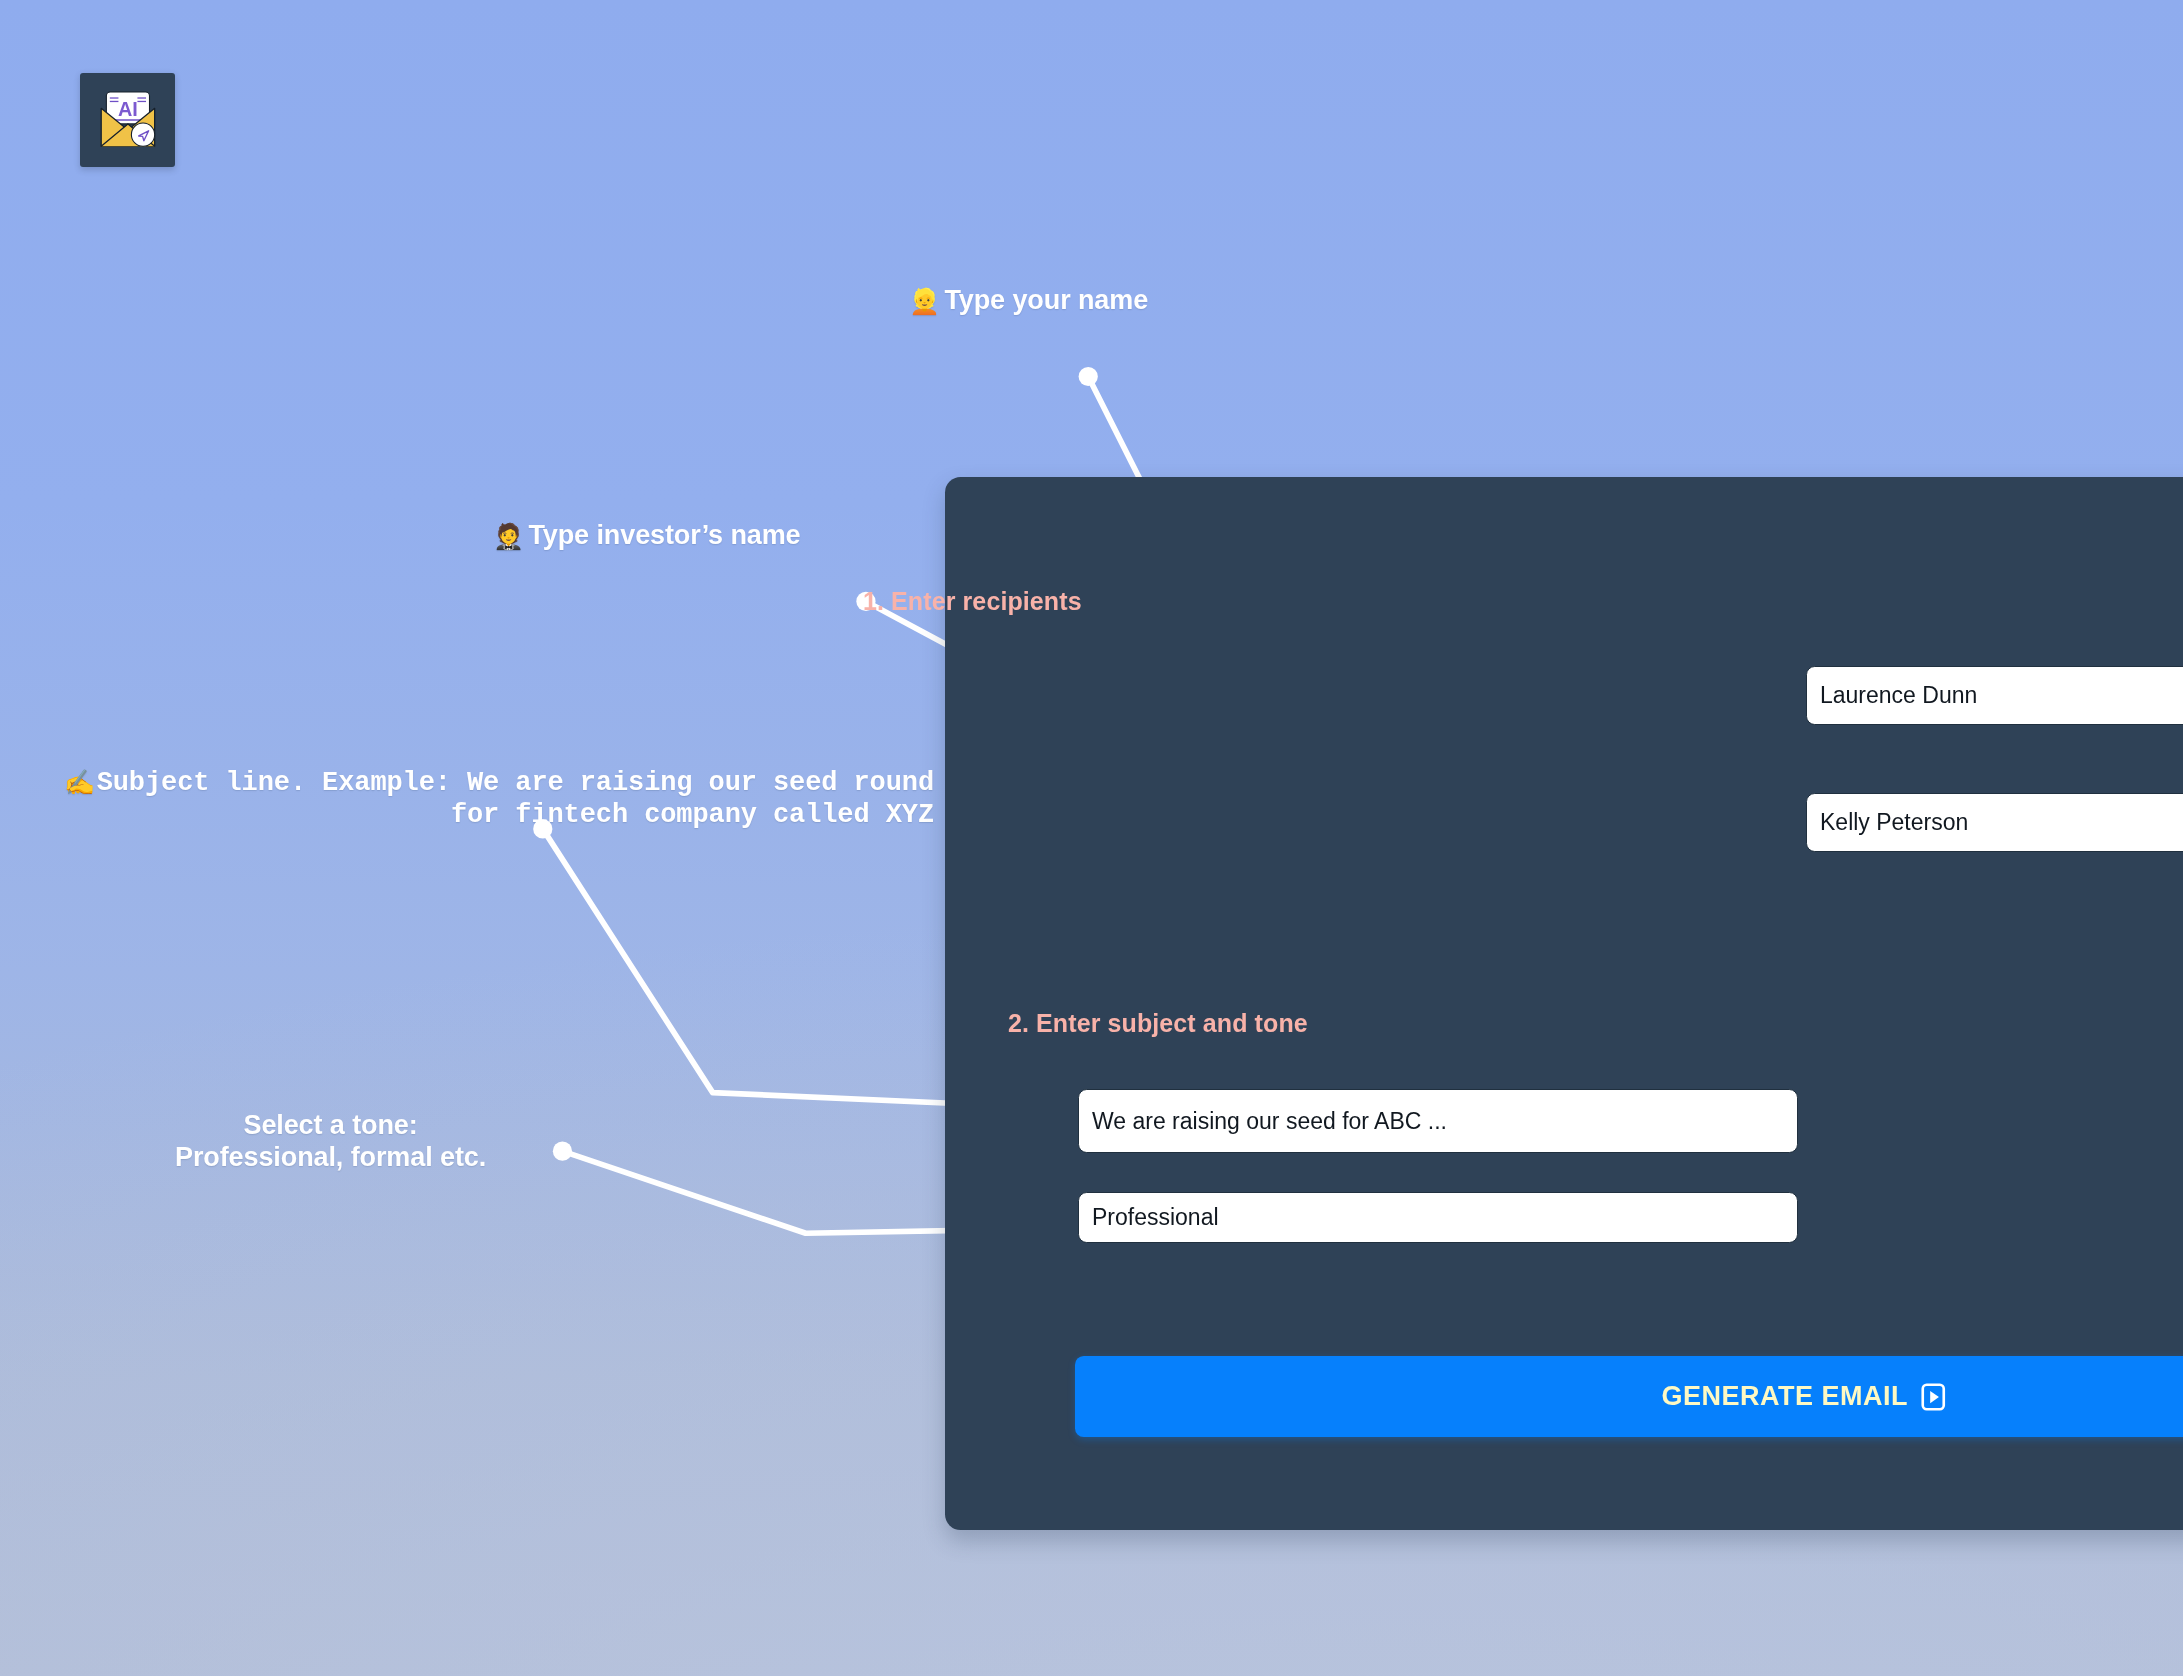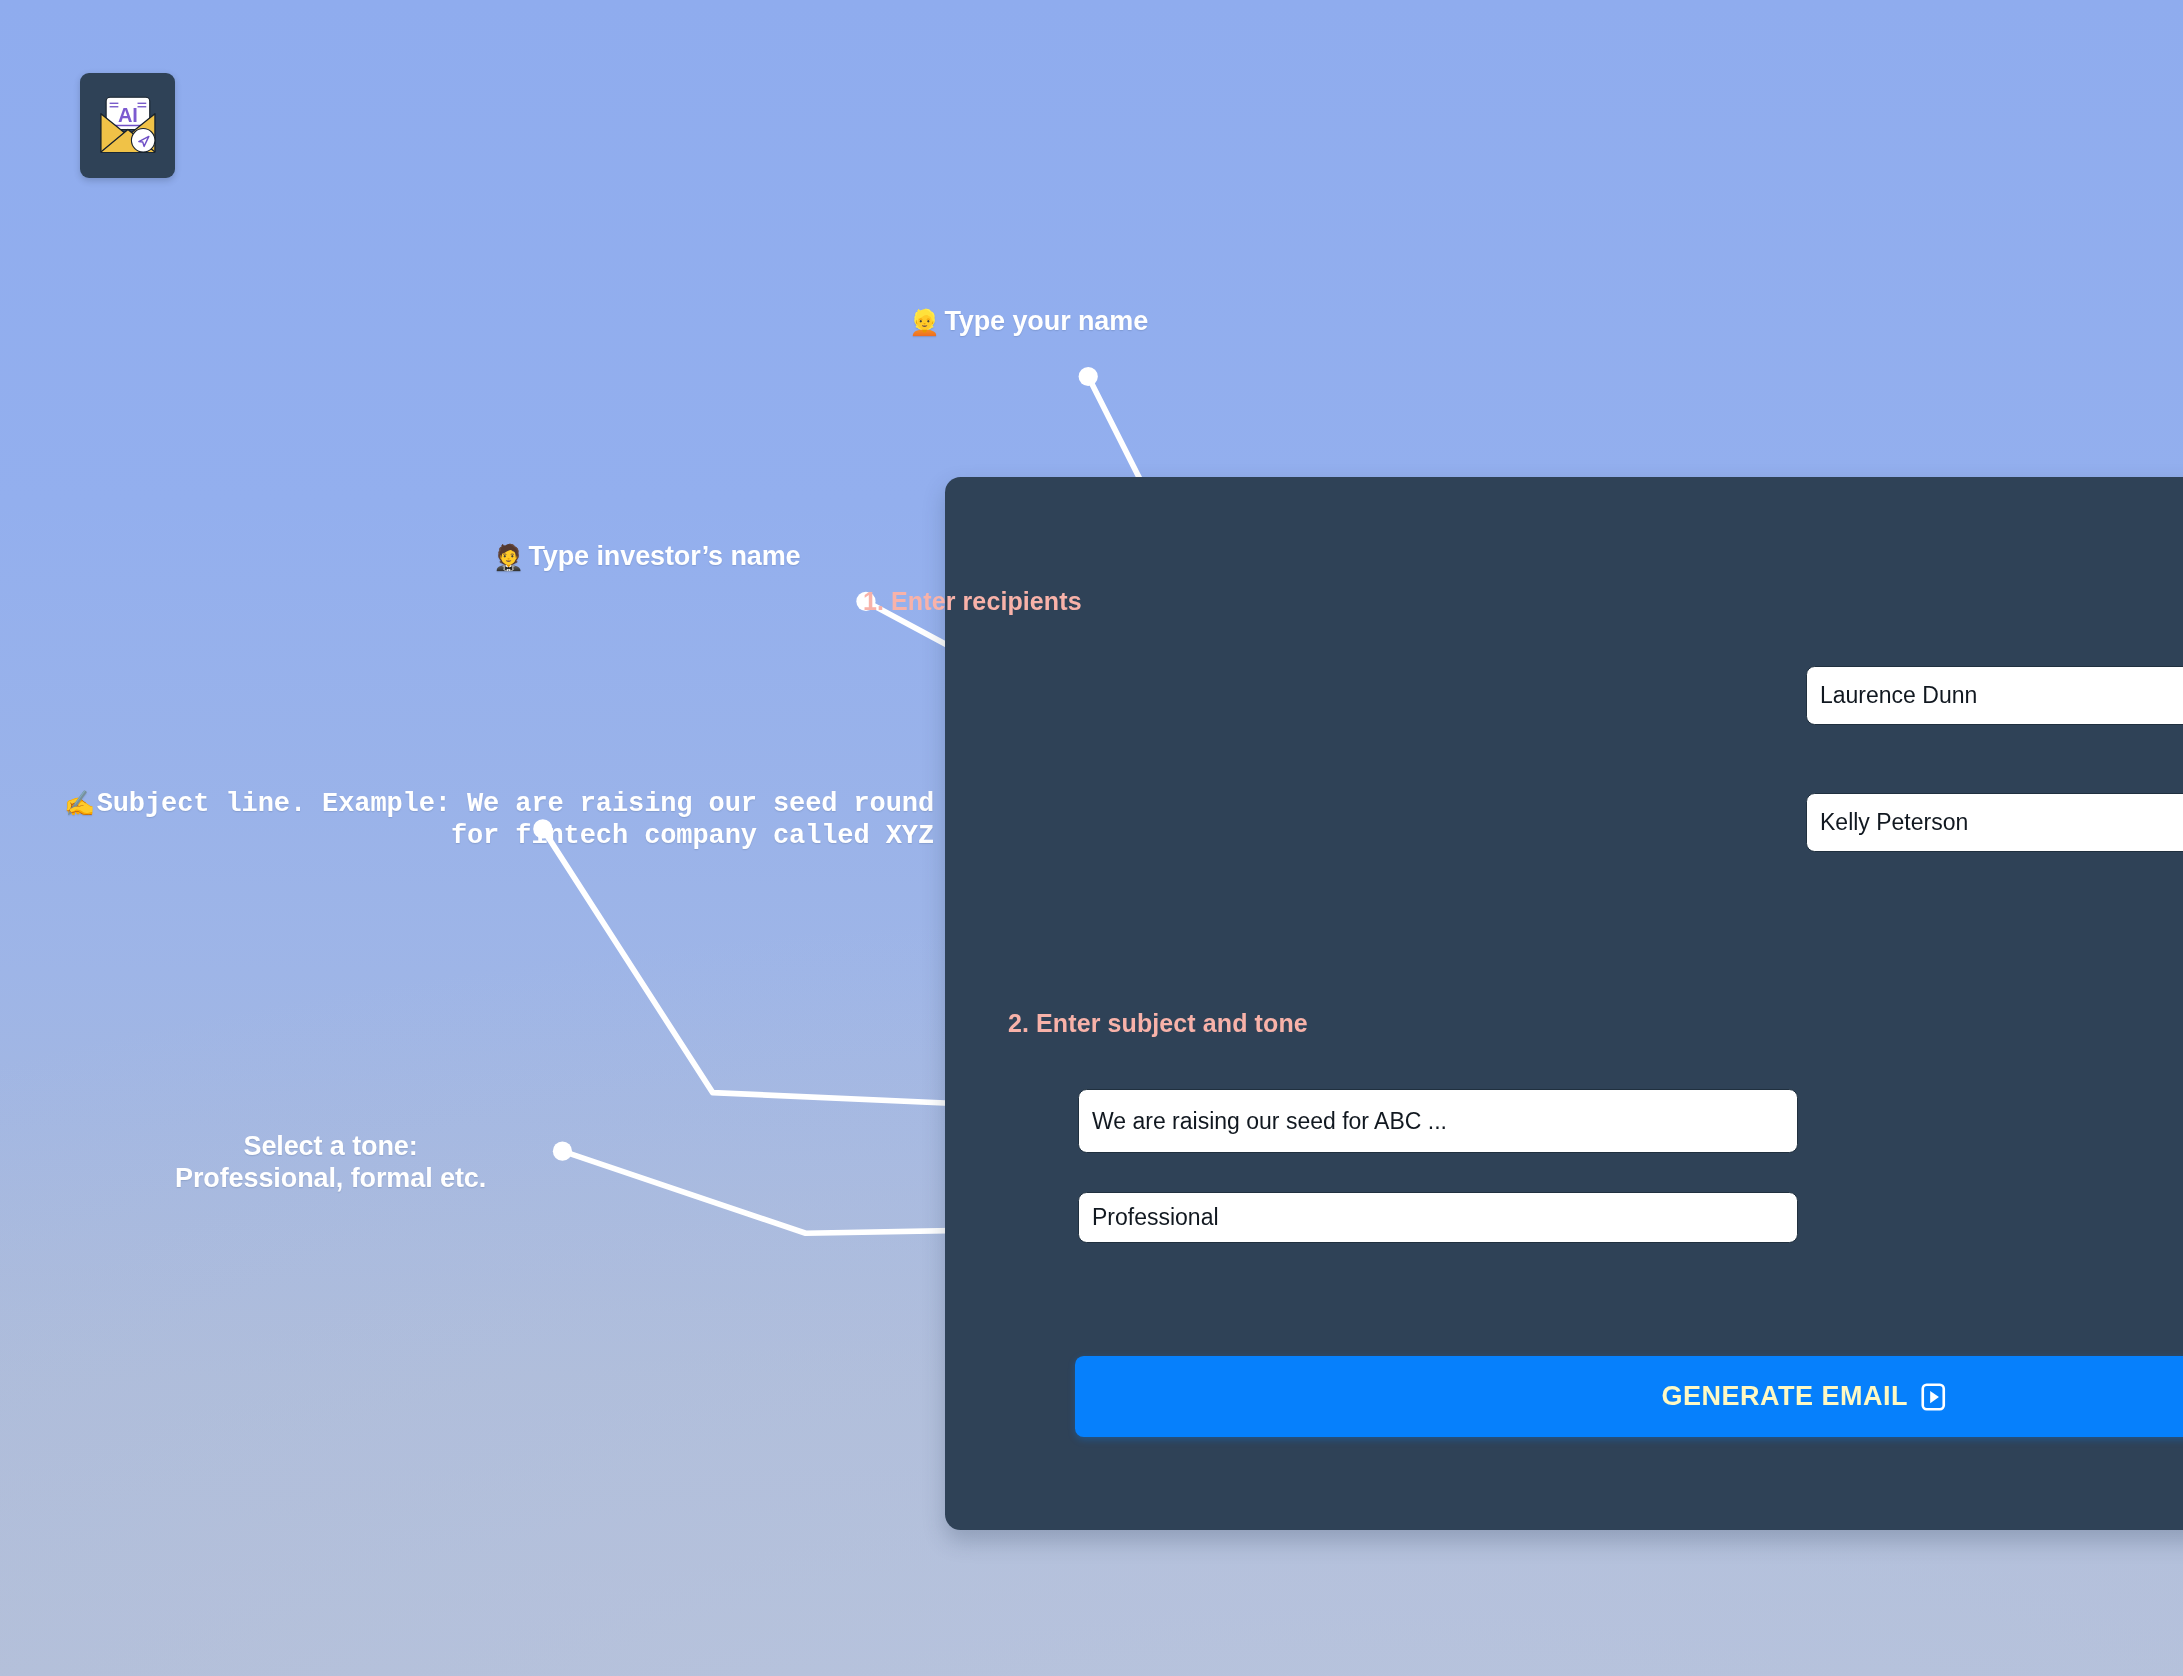--- a/index.html
+++ b/index.html
@@ -22,38 +22,37 @@
       linear-gradient(to bottom, #8FACEE 0%, #93AFEE 30%, #9EB5E7 58%, #ABBAD9 82%, #B0BCD6 100%);
     overflow: hidden;
   }
 
   
   .logo-badge {
     position: absolute;
     left: 80px;
     top: 73px;
     width: 95px;
-    height: 105px;
+    height: 94px;
     background: #2F4257;
-    border-radius: 9px;
+    border-radius: 3px;
     box-shadow: 0 2.6px 6.1px rgba(30,45,65,0.22);
   }
   .logo-badge svg { display:block; width:100%; height:100%; }
 
   
   .annot {
     position: absolute;
     color: #FFFFFF;
     font-weight: bold;
     font-size: 27px;
     line-height: 1.18;
     letter-spacing: -0.1px;
     text-shadow: 0 0.9px 1.3px rgba(60,80,120,0.22);
     white-space: pre-line;
-    margin-top: 21px;
   }
   .annot .emo {
     font-size: 25px;
     margin-right: 4.4px;
     vertical-align: -0.9px;
   }
   #annot-name      { left: 909px; top: 285px;  white-space: nowrap; }
   #annot-investor  { left: 493px; top: 520px; white-space: nowrap; }
   #annot-subject   { left: 61px;  top: 736px; width: 873px; text-align: right; font-family: Liberation Mono, monospace; }
   #annot-subject .emo { margin-right: 1.7px; }

